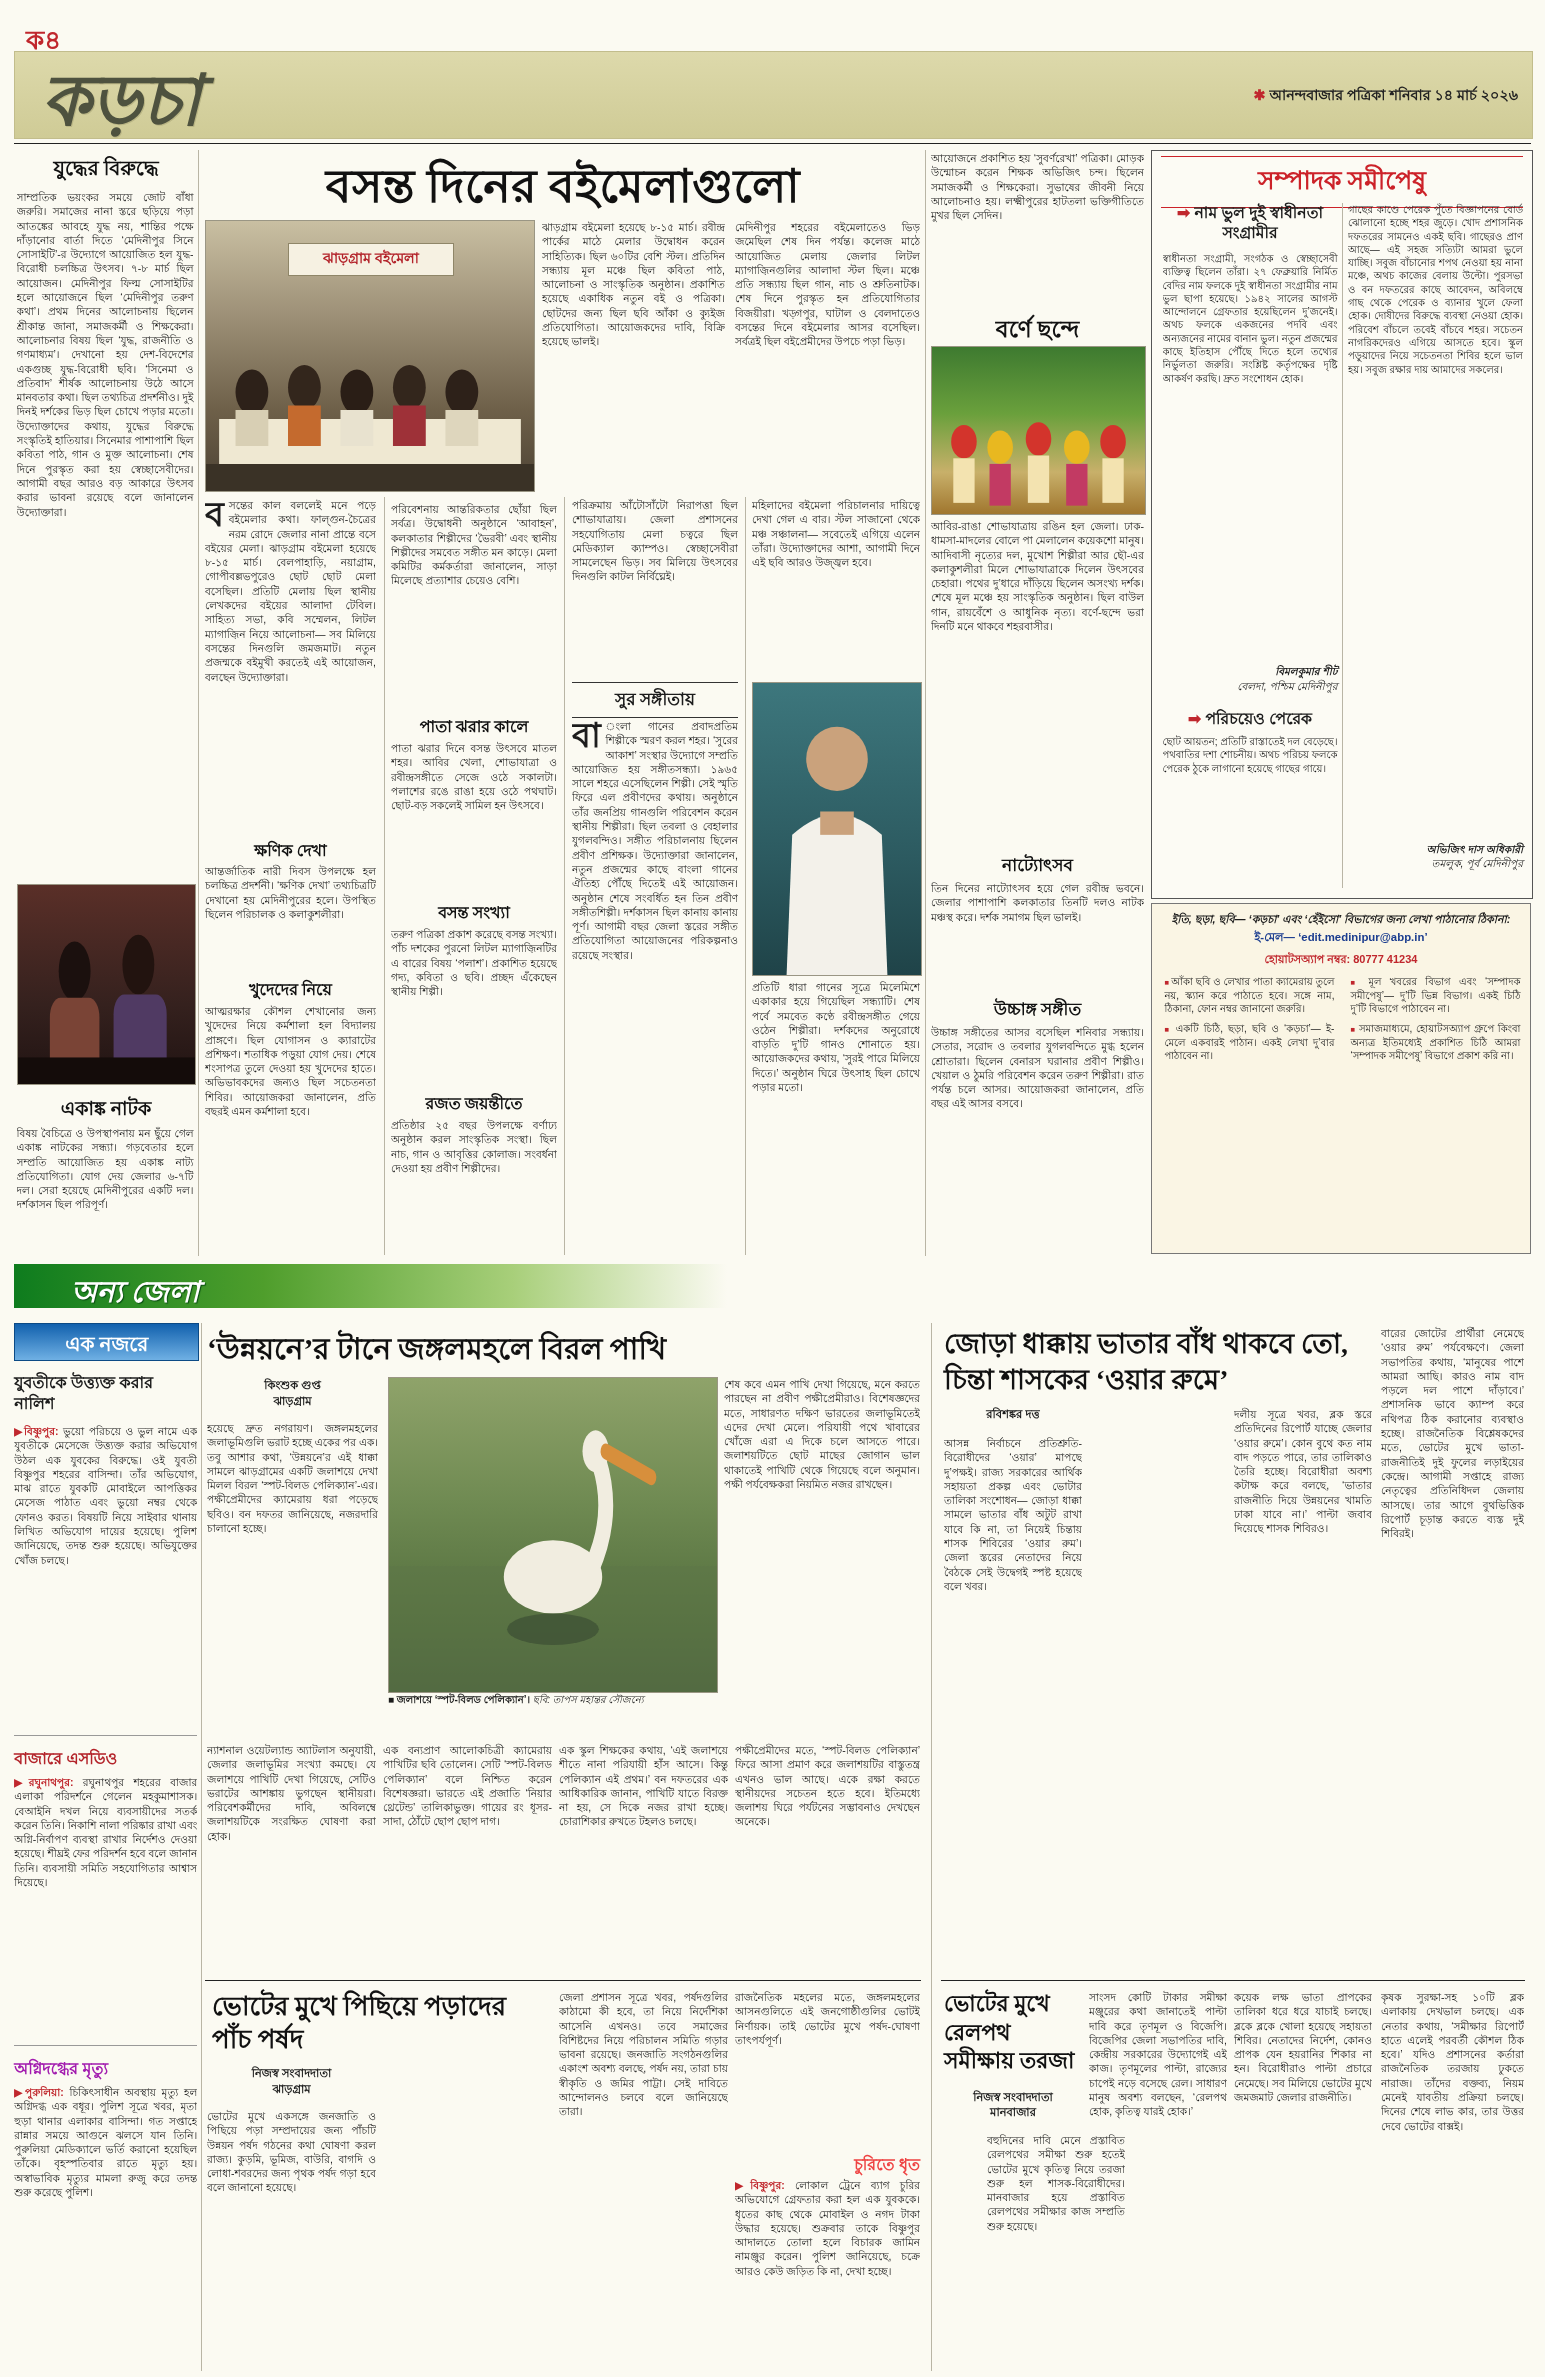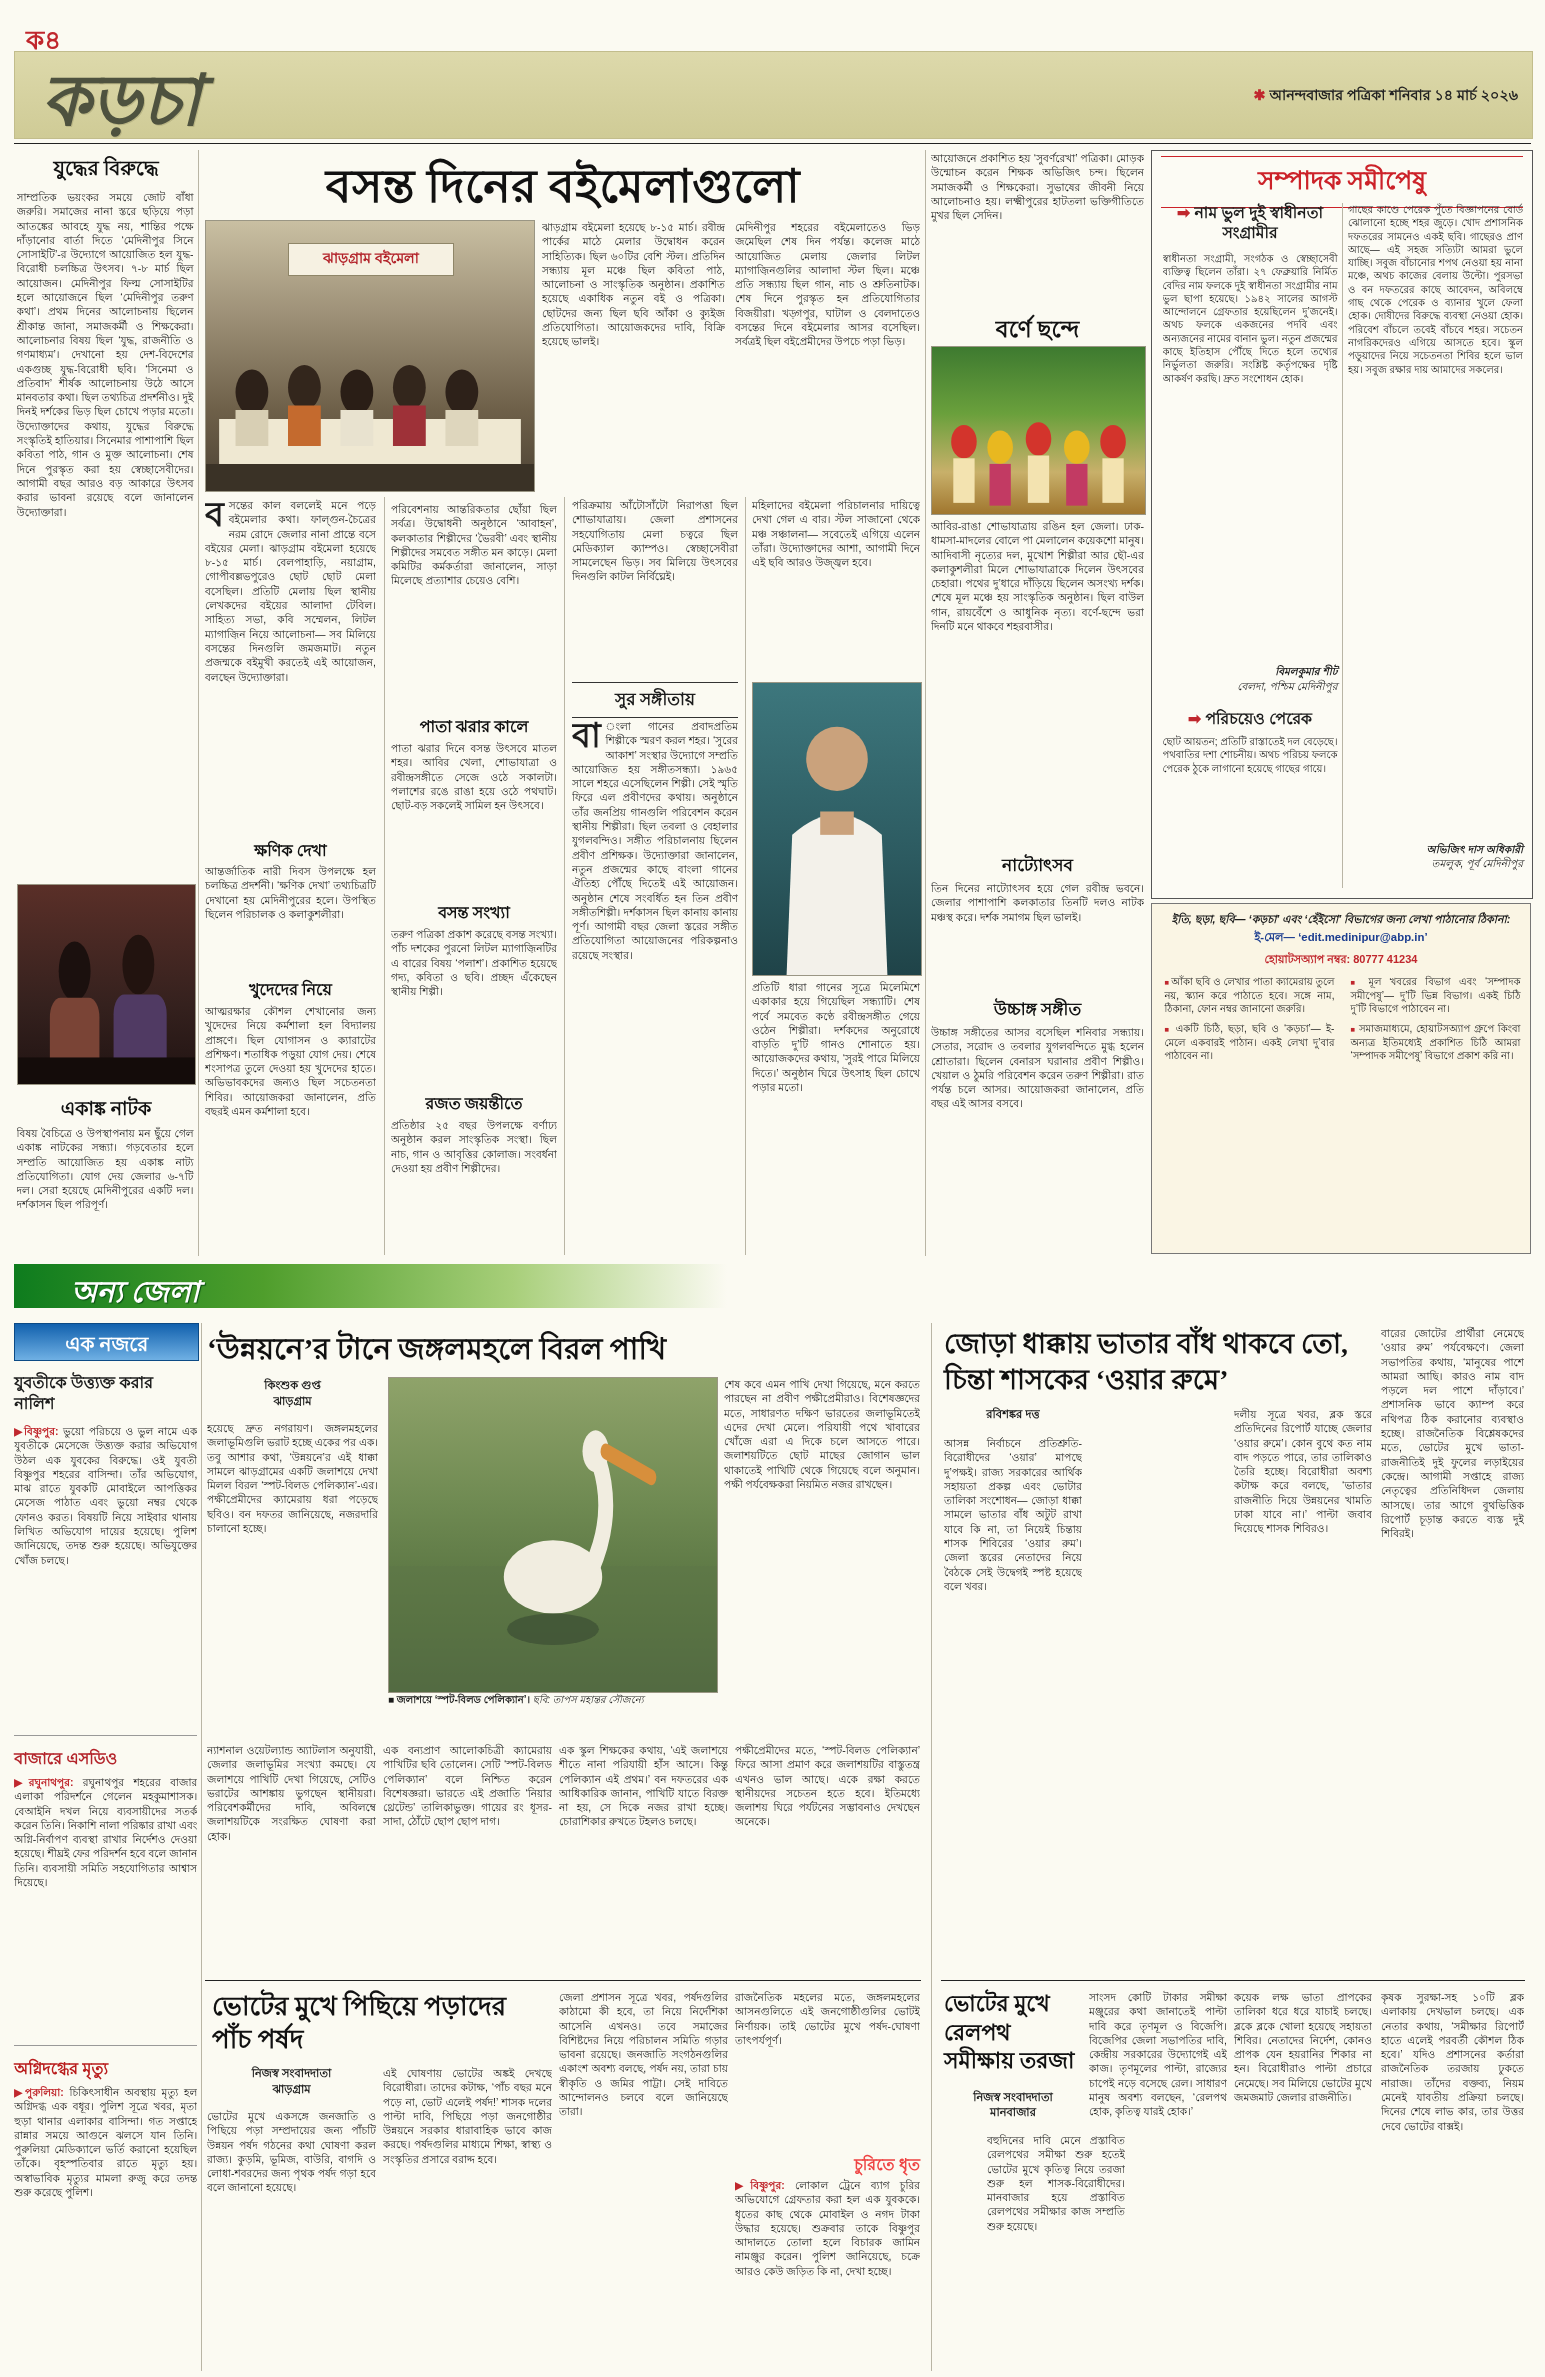--- a/index.html
+++ b/index.html
@@ -189,21 +189,21 @@
     <span class="loctag">▶বিষ্ণুপুর:</span><span> ভুয়ো পরিচয়ে ও ভুল নামে এক যুবতীকে মেসেজে উত্ত্যক্ত করার অভিযোগ উঠল এক যুবকের বিরুদ্ধে। ওই যুবতী বিষ্ণুপুর শহরের বাসিন্দা। তাঁর অভিযোগ, মাঝ রাতে যুবকটি মোবাইলে আপত্তিকর মেসেজ পাঠাত এবং ভুয়ো নম্বর থেকে ফোনও করত। বিষয়টি নিয়ে সাইবার থানায় লিখিত অভিযোগ দায়ের হয়েছে। পুলিশ জানিয়েছে, তদন্ত শুরু হয়েছে। অভিযুক্তের খোঁজ চলছে।</span>
   </div>
   <div class="abs" style="left:14.3px;top:1735px;width:183px;border-top:1px solid #999;"></div>
 
   <div class="abs" style="left:14.3px;top:1746px;width:183px;font-size:16px;font-weight:bold;color:#b3232a;">বাজারে এসডিও</div>
   <div class="abs body-text" style="left:14.3px;top:1775px;width:183px;height:262px;">
     <span class="loctag">▶রঘুনাথপুর:</span><span> রঘুনাথপুর শহরের বাজার এলাকা পরিদর্শনে গেলেন মহকুমাশাসক। বেআইনি দখল নিয়ে ব্যবসায়ীদের সতর্ক করেন তিনি। নিকাশি নালা পরিষ্কার রাখা এবং অগ্নি-নির্বাপণ ব্যবস্থা রাখার নির্দেশও দেওয়া হয়েছে। শীঘ্রই ফের পরিদর্শন হবে বলে জানান তিনি। ব্যবসায়ী সমিতি সহযোগিতার আশ্বাস দিয়েছে।</span>
   </div>
   <div class="abs" style="left:14.3px;top:2045px;width:183px;border-top:1px solid #999;"></div>
 
-  <div class="abs" style="left:14.3px;top:2056px;width:183px;font-size:16px;font-weight:bold;color:#b91c1c;">অগ্নিদগ্ধের মৃত্যু</div>
+  <div class="abs" style="left:14.3px;top:2056px;width:183px;font-size:16px;font-weight:bold;color:#a21caf;">অগ্নিদগ্ধের মৃত্যু</div>
   <div class="abs body-text" style="left:14.3px;top:2085px;width:183px;height:283px;">
     <span class="loctag">▶পুরুলিয়া:</span><span> চিকিৎসাধীন অবস্থায় মৃত্যু হল অগ্নিদগ্ধ এক বধূর। পুলিশ সূত্রে খবর, মৃতা হুড়া থানার এলাকার বাসিন্দা। গত সপ্তাহে রান্নার সময়ে আগুনে ঝলসে যান তিনি। পুরুলিয়া মেডিক্যালে ভর্তি করানো হয়েছিল তাঁকে। বৃহস্পতিবার রাতে মৃত্যু হয়। অস্বাভাবিক মৃত্যুর মামলা রুজু করে তদন্ত শুরু করেছে পুলিশ।</span>
   </div>
 
   <div class="abs headline" style="left:207px;top:1326px;width:514px;font-size:29.5px;">‘উন্নয়নে’র টানে জঙ্গলমহলে বিরল পাখি</div>
   <div class="abs byline" style="left:207px;top:1378px;width:171px;">কিংশুক গুপ্ত</div>
   <div class="abs byline" style="left:207px;top:1394px;width:171px;">ঝাড়গ্রাম</div>
   <div class="abs body-text" style="left:207px;top:1421px;width:171px;height:314px;">হয়েছে দ্রুত নগরায়ণ। জঙ্গলমহলের জলাভূমিগুলি ভরাট হচ্ছে একের পর এক। তবু আশার কথা, ‘উন্নয়নে’র এই ধাক্কা সামলে ঝাড়গ্রামের একটি জলাশয়ে দেখা মিলল বিরল ‘স্পট-বিলড পেলিক্যান’-এর। পক্ষীপ্রেমীদের ক্যামেরায় ধরা পড়েছে ছবিও। বন দফতর জানিয়েছে, নজরদারি চালানো হচ্ছে।</div>
 
   <div class="abs photo" style="left:388px;top:1377px;width:328px;height:314px;background:linear-gradient(180deg,#8fa36a 0%,#6f8a52 40%,#55703f 75%,#44593a 100%);">
@@ -224,21 +224,20 @@
 
   <div class="abs body-text" style="left:207px;top:1743px;width:169px;height:231px;">ন্যাশনাল ওয়েটল্যান্ড অ্যাটলাস অনুযায়ী, জেলার জলাভূমির সংখ্যা কমছে। যে জলাশয়ে পাখিটি দেখা গিয়েছে, সেটিও ভরাটের আশঙ্কায় ভুগছেন স্থানীয়রা। পরিবেশকর্মীদের দাবি, অবিলম্বে জলাশয়টিকে সংরক্ষিত ঘোষণা করা হোক।</div>
   <div class="abs body-text" style="left:559px;top:1743px;width:169px;height:231px;">এক স্কুল শিক্ষকের কথায়, ‘এই জলাশয়ে শীতে নানা পরিযায়ী হাঁস আসে। কিন্তু পেলিক্যান এই প্রথম।’ বন দফতরের এক আধিকারিক জানান, পাখিটি যাতে বিরক্ত না হয়, সে দিকে নজর রাখা হচ্ছে। চোরাশিকার রুখতে টহলও চলছে।</div>
   <div class="abs body-text" style="left:383px;top:1743px;width:169px;height:231px;">এক বন্যপ্রাণ আলোকচিত্রী ক্যামেরায় পাখিটির ছবি তোলেন। সেটি ‘স্পট-বিলড পেলিক্যান’ বলে নিশ্চিত করেন বিশেষজ্ঞরা। ভারতে এই প্রজাতি ‘নিয়ার থ্রেটেন্ড’ তালিকাভুক্ত। গায়ের রং ধূসর-সাদা, ঠোঁটে ছোপ ছোপ দাগ।</div>
   <div class="abs body-text" style="left:735px;top:1743px;width:185px;height:231px;">পক্ষীপ্রেমীদের মতে, ‘স্পট-বিলড পেলিক্যান’ ফিরে আসা প্রমাণ করে জলাশয়টির বাস্তুতন্ত্র এখনও ভাল আছে। একে রক্ষা করতে স্থানীয়দের সচেতন হতে হবে। ইতিমধ্যে জলাশয় ঘিরে পর্যটনের সম্ভাবনাও দেখছেন অনেকে।</div>
 
   <div class="abs headline" style="left:212px;top:1990px;width:333px;font-size:26px;line-height:33px;">ভোটের মুখে পিছিয়ে পড়াদের পাঁচ পর্ষদ</div>
   <div class="abs byline" style="left:207px;top:2066px;width:169px;">নিজস্ব সংবাদদাতা</div>
   <div class="abs byline" style="left:207px;top:2082px;width:169px;">ঝাড়গ্রাম</div>
   <div class="abs body-text" style="left:207px;top:2109px;width:169px;height:262px;">ভোটের মুখে একসঙ্গে জনজাতি ও পিছিয়ে পড়া সম্প্রদায়ের জন্য পাঁচটি উন্নয়ন পর্ষদ গঠনের কথা ঘোষণা করল রাজ্য। কুড়মি, ভূমিজ, বাউরি, বাগদি ও লোধা-শবরদের জন্য পৃথক পর্ষদ গড়া হবে বলে জানানো হয়েছে।</div>
-  <div class="abs body-text" style="left:383px;top:2066px;width:169px;height:304px;">এই ঘোষণায় ভোটের অঙ্কই দেখছে বিরোধীরা। তাদের কটাক্ষ, ‘পাঁচ বছর মনে পড়ে না, ভোট এলেই পর্ষদ!’ শাসক দলের পাল্টা দাবি, পিছিয়ে পড়া জনগোষ্ঠীর উন্নয়নে সরকার ধারাবাহিক ভাবে কাজ করছে। পর্ষদগুলির মাধ্যমে শিক্ষা, স্বাস্থ্য ও সংস্কৃতির প্রসারে বরাদ্দ হবে।</div>
   <div class="abs body-text" style="left:559px;top:1990px;width:169px;height:380px;">জেলা প্রশাসন সূত্রে খবর, পর্ষদগুলির কাঠামো কী হবে, তা নিয়ে নির্দেশিকা আসেনি এখনও। তবে সমাজের বিশিষ্টদের নিয়ে পরিচালন সমিতি গড়ার ভাবনা রয়েছে। জনজাতি সংগঠনগুলির একাংশ অবশ্য বলছে, পর্ষদ নয়, তারা চায় স্বীকৃতি ও জমির পাট্টা। সেই দাবিতে আন্দোলনও চলবে বলে জানিয়েছে তারা।</div>
   <div class="abs body-text" style="left:735px;top:1990px;width:185px;height:155px;">রাজনৈতিক মহলের মতে, জঙ্গলমহলের আসনগুলিতে এই জনগোষ্ঠীগুলির ভোটই নির্ণায়ক। তাই ভোটের মুখে পর্ষদ-ঘোষণা তাৎপর্যপূর্ণ।</div>
 
   <div class="abs" style="left:735px;top:2152px;width:185px;font-size:16px;font-weight:bold;text-align:right;color:#ef4444;">চুরিতে ধৃত</div>
   <div class="abs body-text" style="left:735px;top:2178px;width:185px;height:193px;">
     <span class="loctag">▶বিষ্ণুপুর:</span><span> লোকাল ট্রেনে ব্যাগ চুরির অভিযোগে গ্রেফতার করা হল এক যুবককে। ধৃতের কাছ থেকে মোবাইল ও নগদ টাকা উদ্ধার হয়েছে। শুক্রবার তাকে বিষ্ণুপুর আদালতে তোলা হলে বিচারক জামিন নামঞ্জুর করেন। পুলিশ জানিয়েছে, চক্রে আরও কেউ জড়িত কি না, দেখা হচ্ছে।</span>
   </div>
 
   <div class="abs headline" style="left:944px;top:1326px;width:433px;font-size:27.6px;line-height:36px;">জোড়া ধাক্কায় ভাতার বাঁধ থাকবে তো, চিন্তা শাসকের ‘ওয়ার রুমে’</div>
   <div class="abs byline" style="left:944px;top:1407px;width:138px;">রবিশঙ্কর দত্ত</div>

